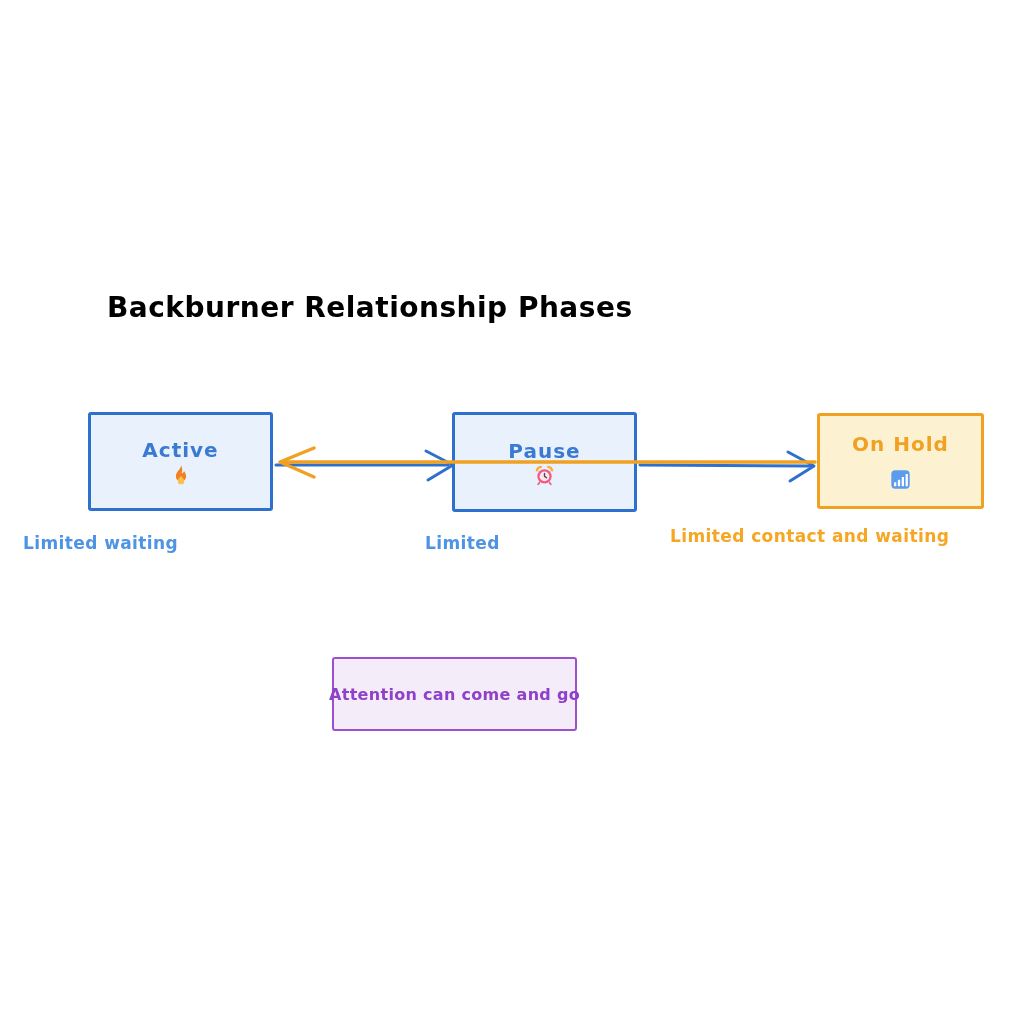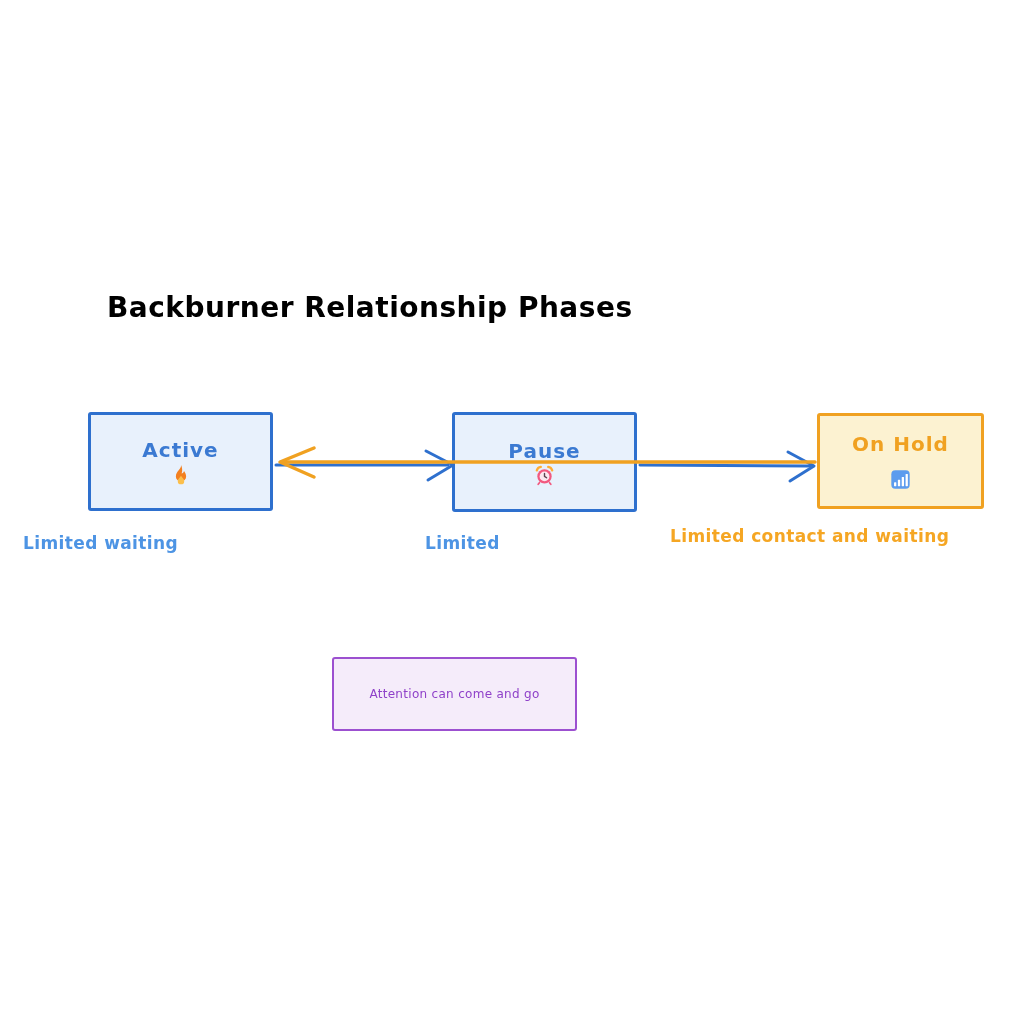--- a/index.html
+++ b/index.html
@@ -84,22 +84,22 @@
     box-sizing: border-box;
     background: #F5ECFA;
     border: 2.5px solid #9C50D0;
     border-radius: 3px;
     display: flex;
     align-items: center;
     justify-content: center;
     z-index: 2;
   }
   .note .note-label {
-    font-size: 12px;
-    font-weight: 400;
+    font-size: 16px;
+    font-weight: 700;
     letter-spacing: 0.3px;
     color: #8F41C9;
     white-space: nowrap;
   }
   .node-icon { display: block; }
 </style>
 </head>
 <body>
 
 <div id="canvas">

